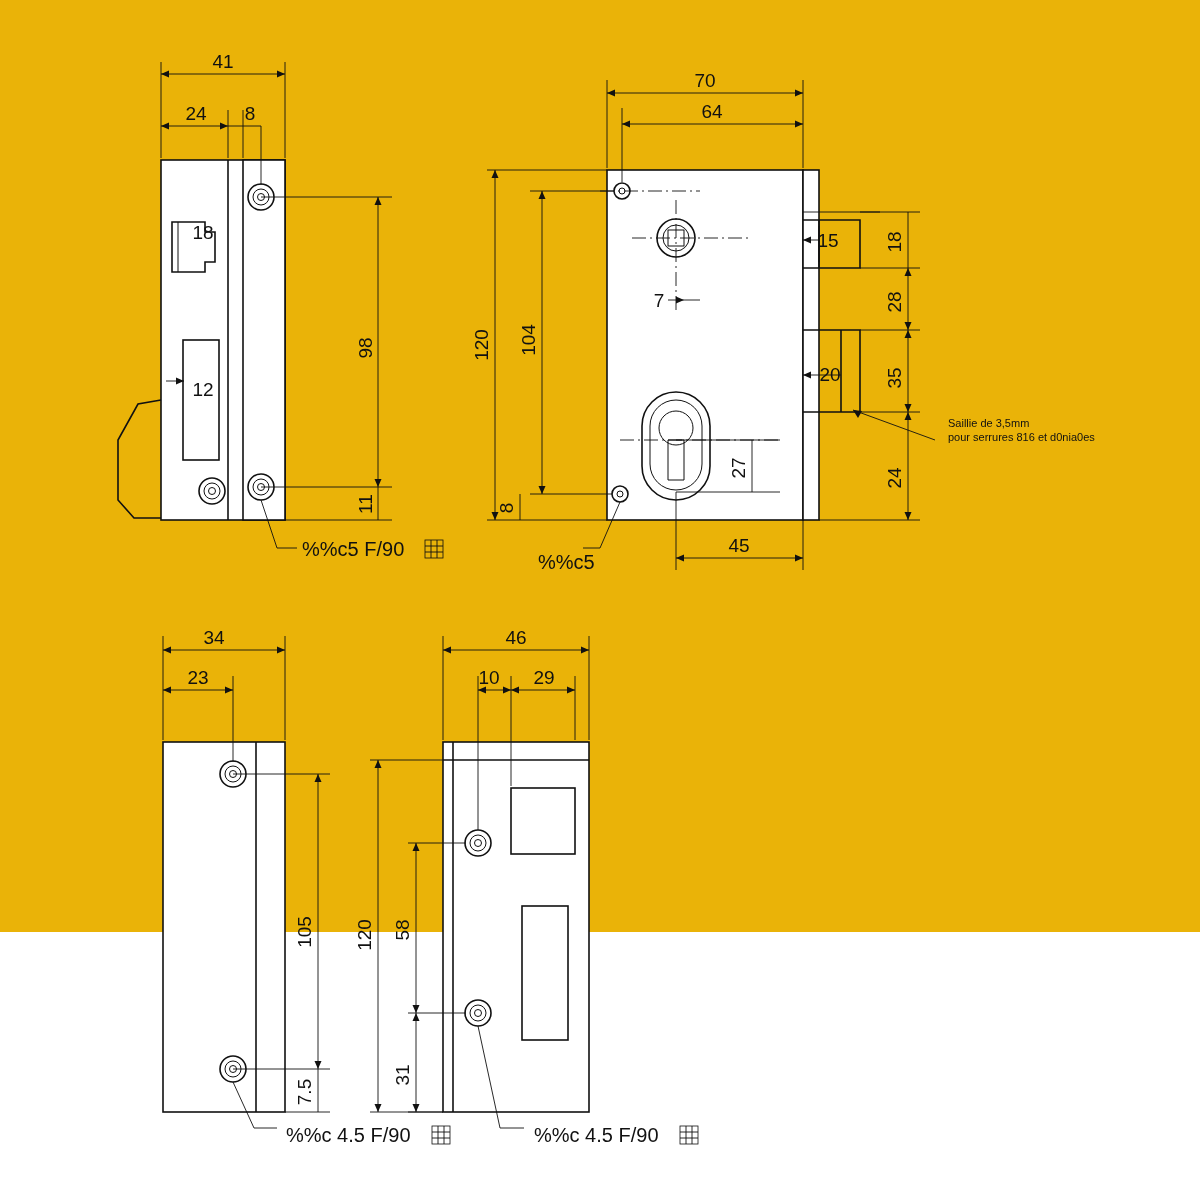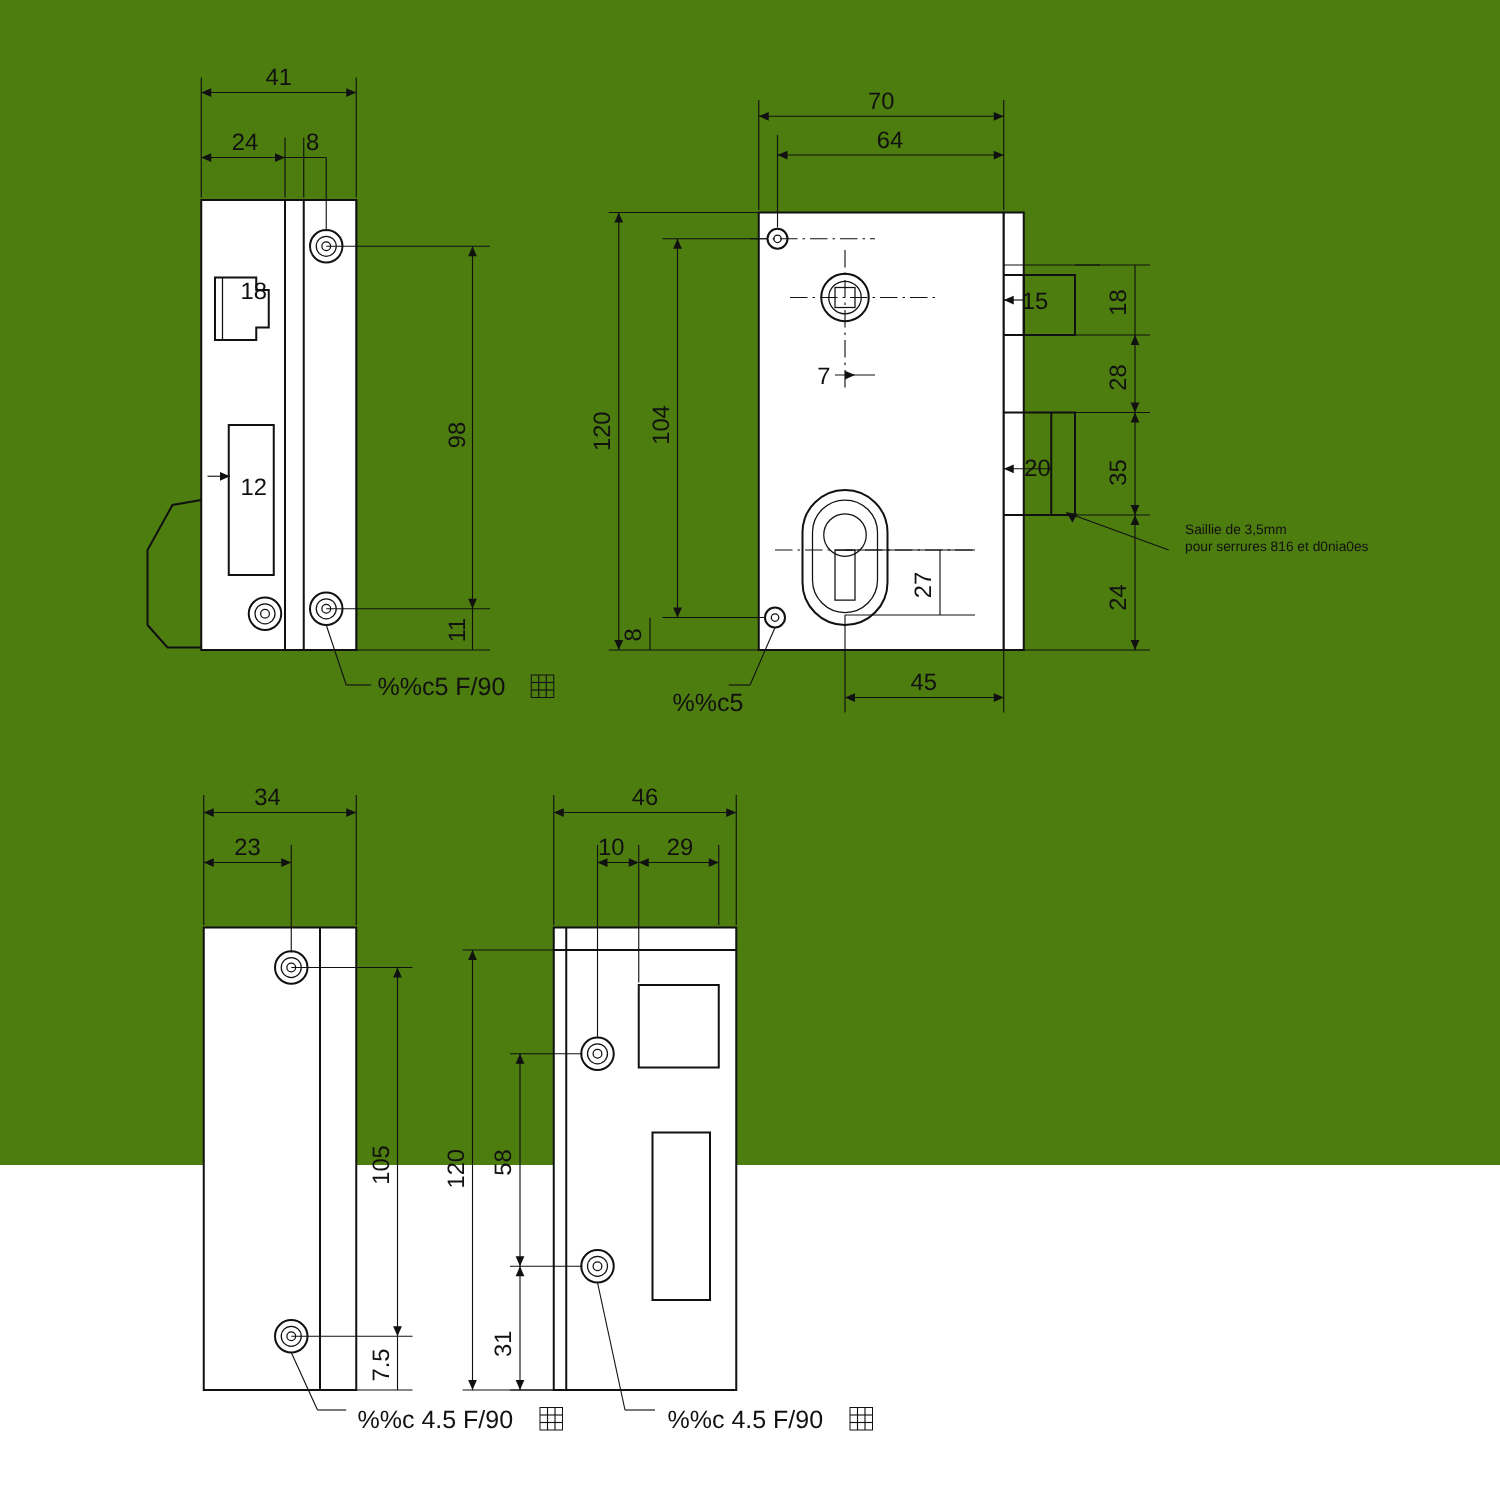--- a/index.html
+++ b/index.html
@@ -11,21 +11,21 @@
     width: 1200px;
     height: 1200px;
     font-family: "Liberation Sans", sans-serif;
     color: #1a1a1a;
     overflow: hidden;
   }
   #sheet {
     position: relative;
     width: 1200px;
     height: 932px;
-    background: #4d7c0f;
+    background: #eab308;
     text-align: center;
   }
   svg#drawing {
     position: absolute;
     left: 0;
     top: 0;
     width: 1200px;
     height: 1200px;
   }
   .dim-text {

